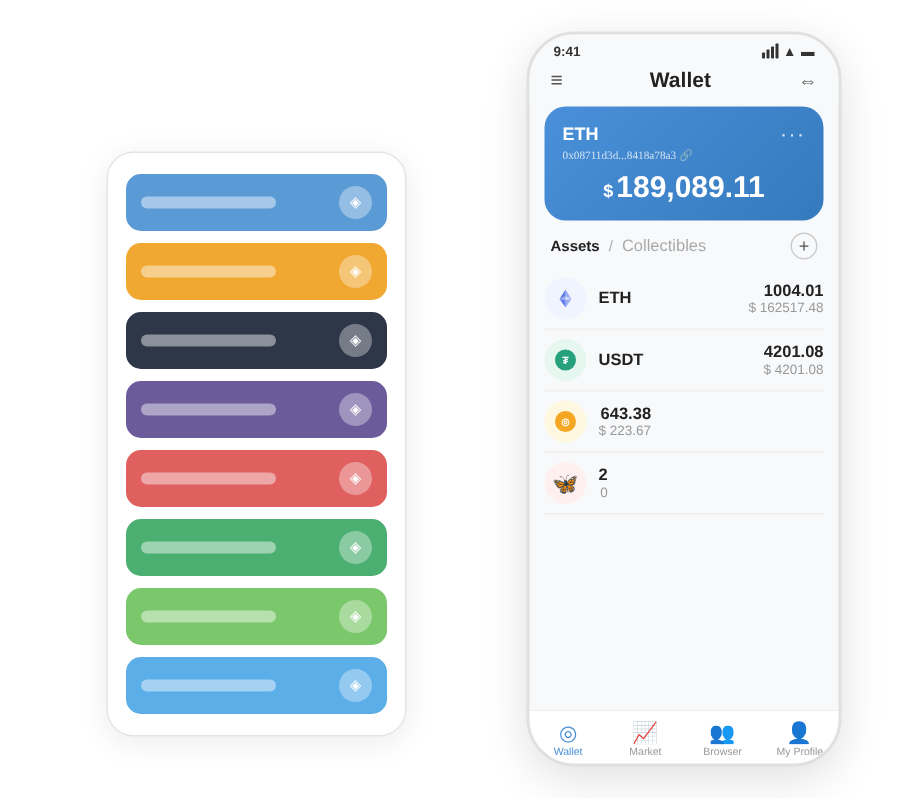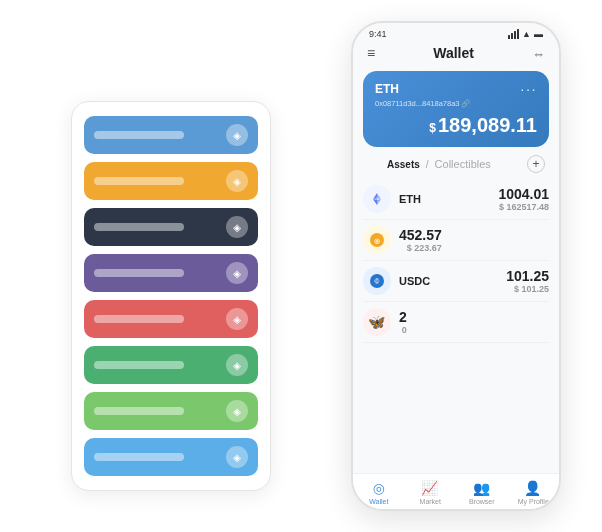--- a/index.html
+++ b/index.html
@@ -98,21 +98,21 @@
     .status-bar {
       background: #f8f9fb;
       padding: 6px 16px 2px;
       display: flex;
       justify-content: space-between;
       align-items: center;
       font-size: 9px;
       color: #333;
     }
 
-    .status-time { font-weight: 400; font-size: 9px; }
+    .status-time { font-weight: 700; font-size: 9px; }
     .status-icons { display: flex; gap: 3px; align-items: center; }
     .signal-bars { display: flex; gap: 1px; align-items: flex-end; }
     .signal-bar { width: 2px; background: #333; border-radius: 0.5px; }
 
     
     .top-nav {
       background: #f8f9fb;
       padding: 4px 14px 6px;
       display: flex;
       justify-content: space-between;
@@ -140,40 +140,40 @@
       margin-bottom: 2px;
     }
 
     .eth-label { font-size: 12px; font-weight: 700; }
     .eth-dots { font-size: 14px; letter-spacing: 1px; color: rgba(255,255,255,0.8); }
 
     .eth-address {
       font-size: 7.5px;
       color: rgba(255,255,255,0.75);
       margin-bottom: 6px;
+      font-family: Liberation Serif, serif;
     }
 
     .eth-amount {
       font-size: 20px;
       font-weight: 700;
-      text-align: right;
+      text-align: center;
     }
 
     .eth-currency {
       font-size: 12px;
       margin-right: 2px;
     }
 
     
     .assets-header {
       padding: 0 14px 6px;
       display: flex;
       justify-content: space-between;
       align-items: center;
-      margin-left: 20px;
     }
 
     .assets-tabs { display: flex; gap: 6px; align-items: center; }
     .assets-tab-active {
       font-size: 10px;
       font-weight: 600;
       color: #222;
     }
     .assets-divider { font-size: 10px; color: #aaa; }
     .assets-tab-inactive { font-size: 11px; color: #aaa; }
@@ -217,31 +217,30 @@
       font-weight: 600;
       color: #222;
       flex: 1;
     }
 
     .asset-amounts {
       text-align: right;
     }
 
     .asset-amount-main {
-      font-size: 14px;
+      font-size: 11px;
       font-weight: 600;
       color: #222;
       display: block;
     }
 
     .asset-amount-usd {
       font-size: 9px;
       color: #999;
       display: block;
-      font-weight: bold;
     }
 
     
     .bottom-nav {
       background: white;
       border-top: 1px solid #f0f0f0;
       display: flex;
       padding: 6px 0 4px;
     }
 
@@ -354,47 +353,47 @@
             </svg>
         </div>
         <span class="asset-name">ETH</span>
         <div class="asset-amounts">
           <span class="asset-amount-main">1004.01</span>
           <span class="asset-amount-usd">$ 162517.48</span>
         </div>
       </div>
 
 
+      <div class="asset-item">
+        <div class="asset-icon asset-icon-usdt">
+          <svg width="16" height="16" viewBox="0 0 32 32">
+              <circle cx="16" cy="16" r="14" fill="#26A17B"></circle>
+              <text x="16" y="21" text-anchor="middle" font-size="14" fill="white" font-weight="bold">₮</text>
+            </svg>
+        </div>
+        <span class="asset-name">USDT</span>
+        <div class="asset-amounts">
+          <span class="asset-amount-main">4201.08</span>
+          <span class="asset-amount-usd">$ 4201.08</span>
+        </div>
+      </div>
 
       <div class="asset-item">
         <div class="asset-icon asset-icon-dai">
           <svg width="16" height="16" viewBox="0 0 32 32">
               <circle cx="16" cy="16" r="14" fill="#F5A623"></circle>
               <text x="16" y="21" text-anchor="middle" font-size="13" fill="white" font-weight="bold">◎</text>
             </svg>
         </div>
         <div class="asset-amounts">
-          <span class="asset-amount-main">452.57</span>
+          <span class="asset-amount-main">643.38</span>
           <span class="asset-amount-usd">$ 223.67</span>
         </div>
       </div>
 
-      <div class="asset-item">
-        <div class="asset-icon asset-icon-usdc">
-          <svg width="16" height="16" viewBox="0 0 32 32">
-              <circle cx="16" cy="16" r="14" fill="#2775CA"></circle>
-              <text x="16" y="21" text-anchor="middle" font-size="13" fill="white" font-weight="bold">©</text>
-            </svg>
-        </div>
-        <span class="asset-name">USDC</span>
-        <div class="asset-amounts">
-          <span class="asset-amount-main">101.25</span>
-          <span class="asset-amount-usd">$ 101.25</span>
-        </div>
-      </div>
 
       <div class="asset-item">
         <div class="asset-icon asset-icon-tft">
           <span style="font-size:14px;">🦋</span>
         </div>
         <div class="asset-amounts">
           <span class="asset-amount-main">2</span>
           <span class="asset-amount-usd">0</span>
         </div>
       </div>

